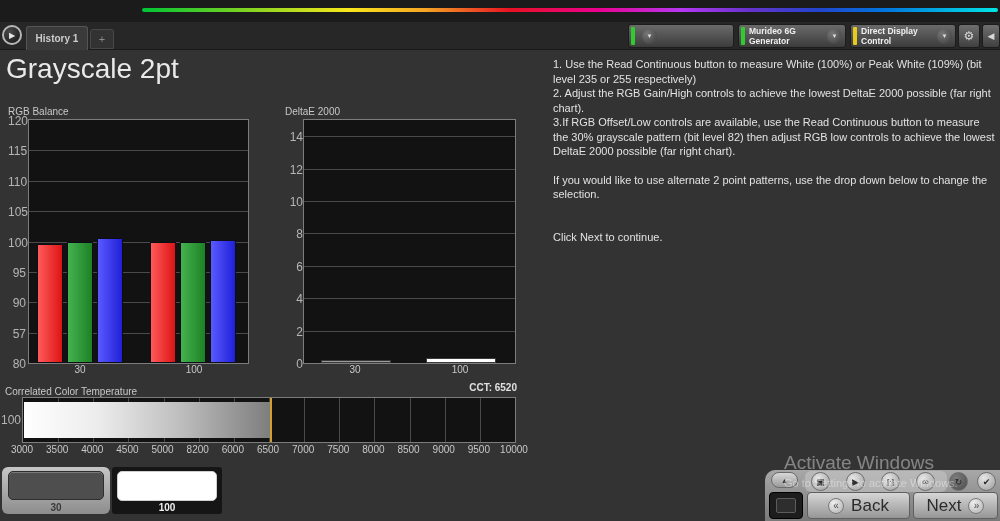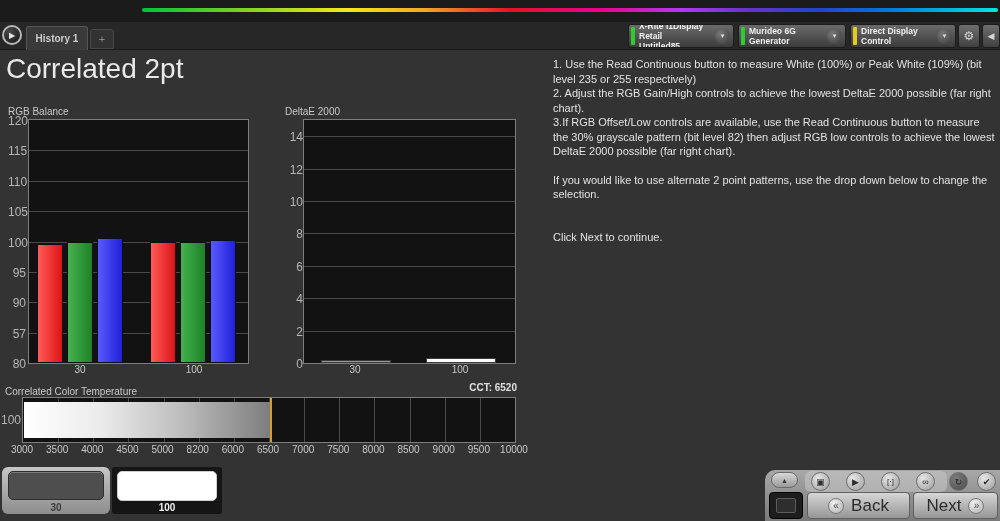--- a/index.html
+++ b/index.html
@@ -130,45 +130,41 @@
     </div>
     <div class="tab">
       <span>History 1</span>
     </div>
     <div class="tabadd">
       <span>+</span>
     </div>
 
     <div class="devbtn" style="left:628px; width:106px;">
       <span class="bar" id="meter-bar" style="background: rgb(47, 204, 47);"></span>
-      <span class="txt">
-        <span>X-Rite i1Display Retail</span><br>
-        <span>Untitled85</span>
-      </span>
       <span class="arr">▼</span>
     </div>
     <div class="devbtn" style="left:738px; width:108px;">
       <span class="bar" id="gen-bar" style="background: rgb(47, 204, 47);"></span>
       <span class="txt">Murideo 6G Generator</span>
       <span class="arr">▼</span>
     </div>
     <div class="devbtn" style="left:850px; width:106px;">
       <span class="bar" id="disp-bar" style="background: rgb(230, 203, 30);"></span>
       <span class="txt">Direct Display Control</span>
       <span class="arr">▼</span>
     </div>
     <div class="sqbtn" style="left:958px; width:22px; font-size:12px;">
       <span>⚙</span>
     </div>
     <div class="sqbtn" style="left:982px; width:18px; font-size:9px;">
       <span>◀</span>
     </div>
   </div>
 
-  <div class="pagetitle">Correlated 2pt</div>
+  <div class="pagetitle">Grayscale 2pt</div>
 
   <div class="chart" id="chart-rgb" style="left:8px; top:106px; width:242px; height:272px;">
     <div class="ctitle">RGB Balance</div>
     <div class="plot" id="rgb-plot" style="left:20px; top:13px; width:221px; height:245px;">
         <div class="gridh" style="top: 212.625px;"></div>
         <div class="gridh" style="top: 182.25px;"></div>
         <div class="gridh" style="top: 151.875px;"></div>
         <div class="gridh" style="top: 121.5px;"></div>
         <div class="gridh" style="top: 91.125px;"></div>
         <div class="gridh" style="top: 60.75px;"></div>
@@ -270,20 +266,24 @@
 
   <div class="swatch1">
     <div class="chip"></div>
     <div class="lbl">30</div>
   </div>
   <div class="swatch2">
     <div class="chip"></div>
     <div class="lbl">100</div>
   </div>
 
+  <div class="watermark">
+    <div class="w1">Activate Windows</div>
+    <div class="w2">Go to Settings to activate Windows.</div>
+  </div>
 
   <div class="navpanel">
     <div class="strip"></div>
     <div class="upbtn">
       <span>▲</span>
     </div>
     <div class="cirbtn" style="left:46px;">
       <span>▣</span>
     </div>
     <div class="cirbtn" style="left:81px;">

